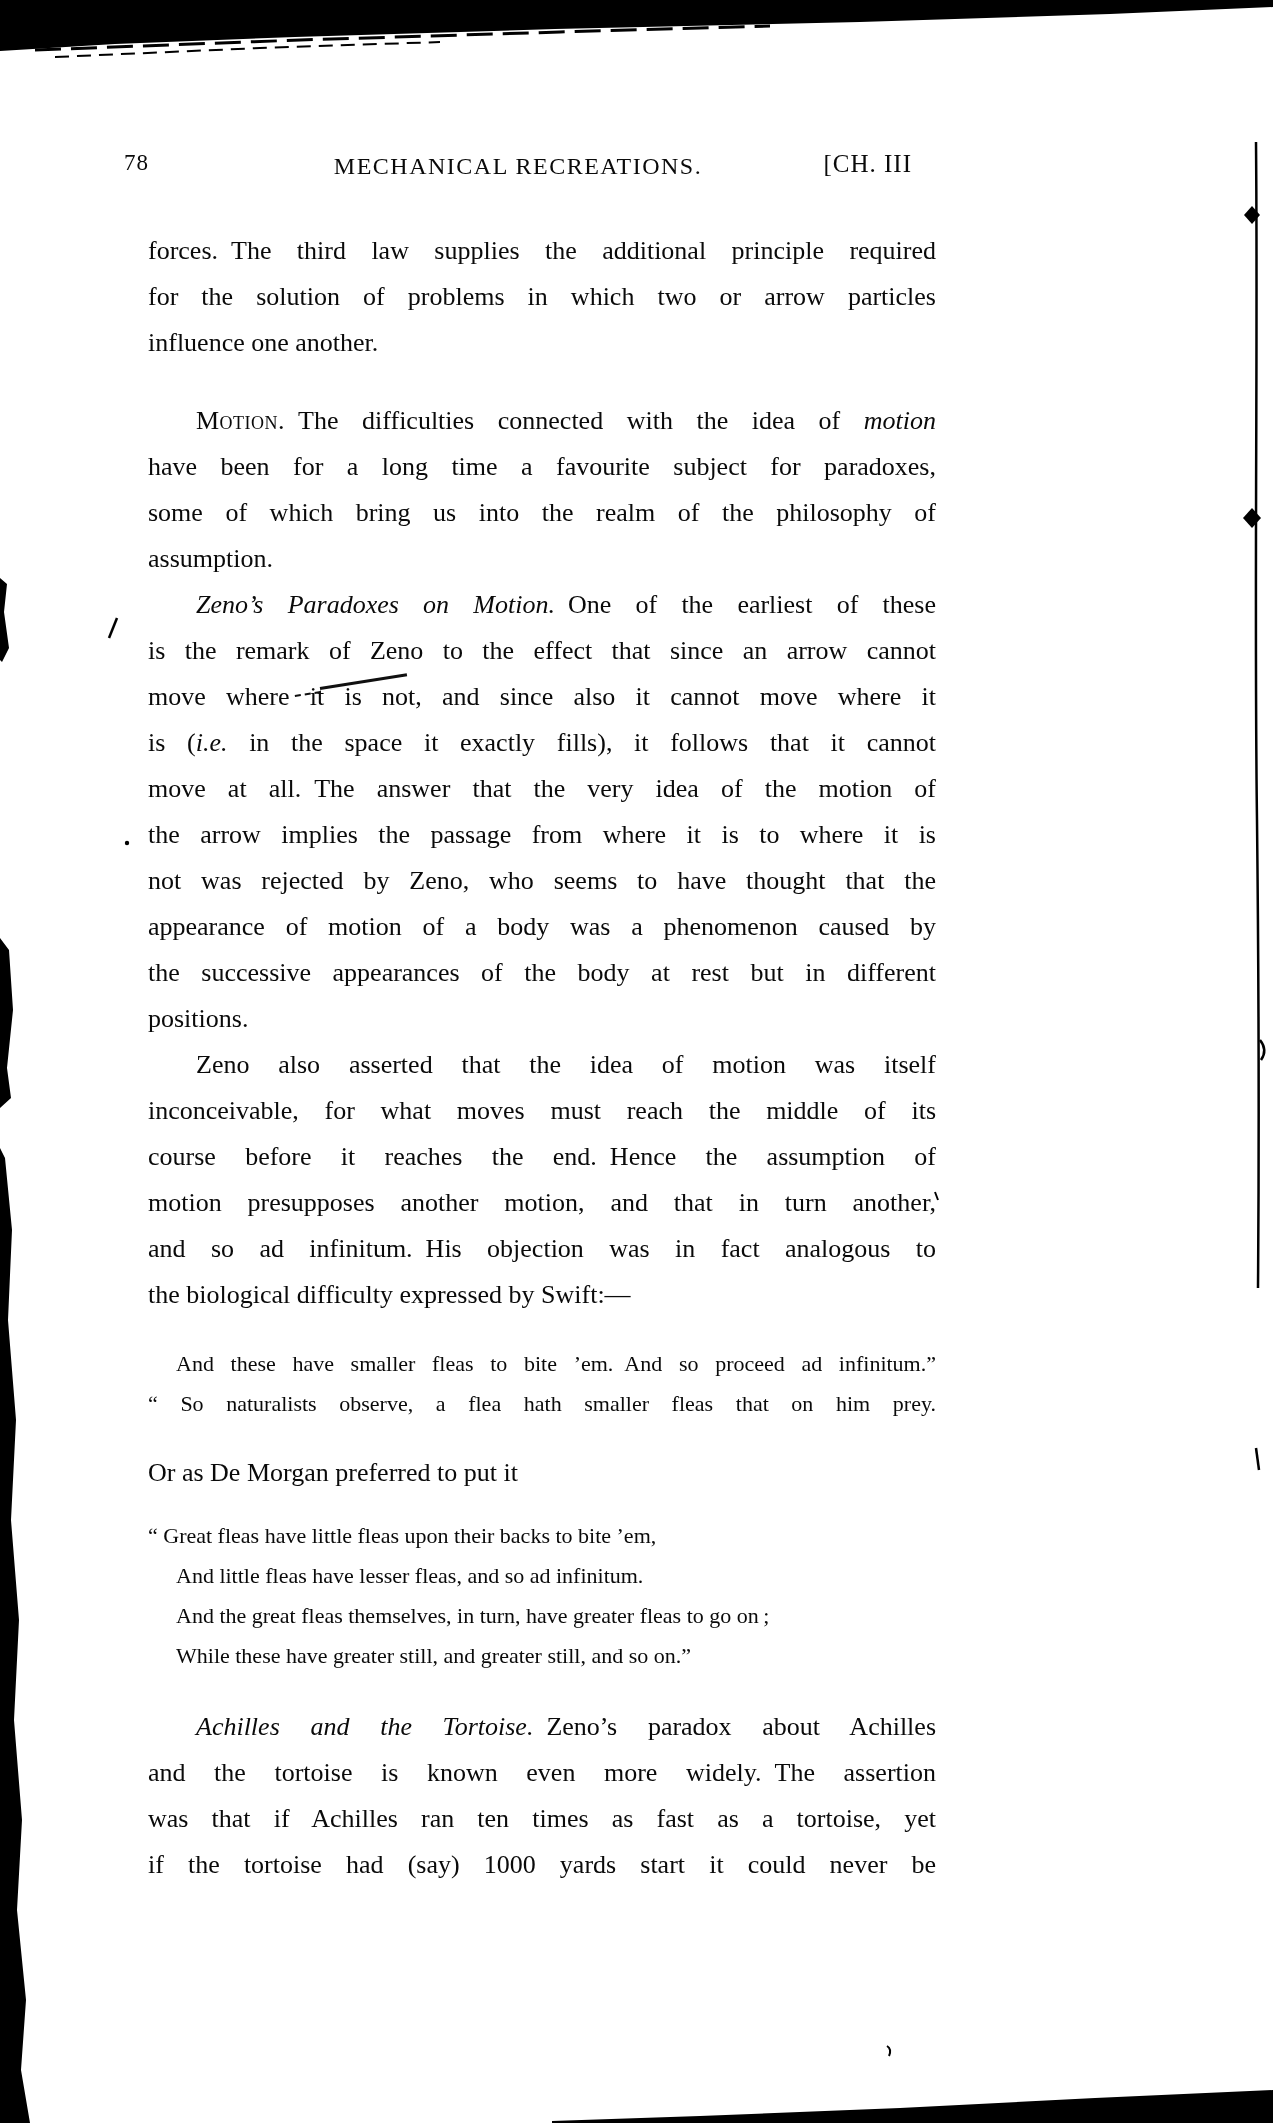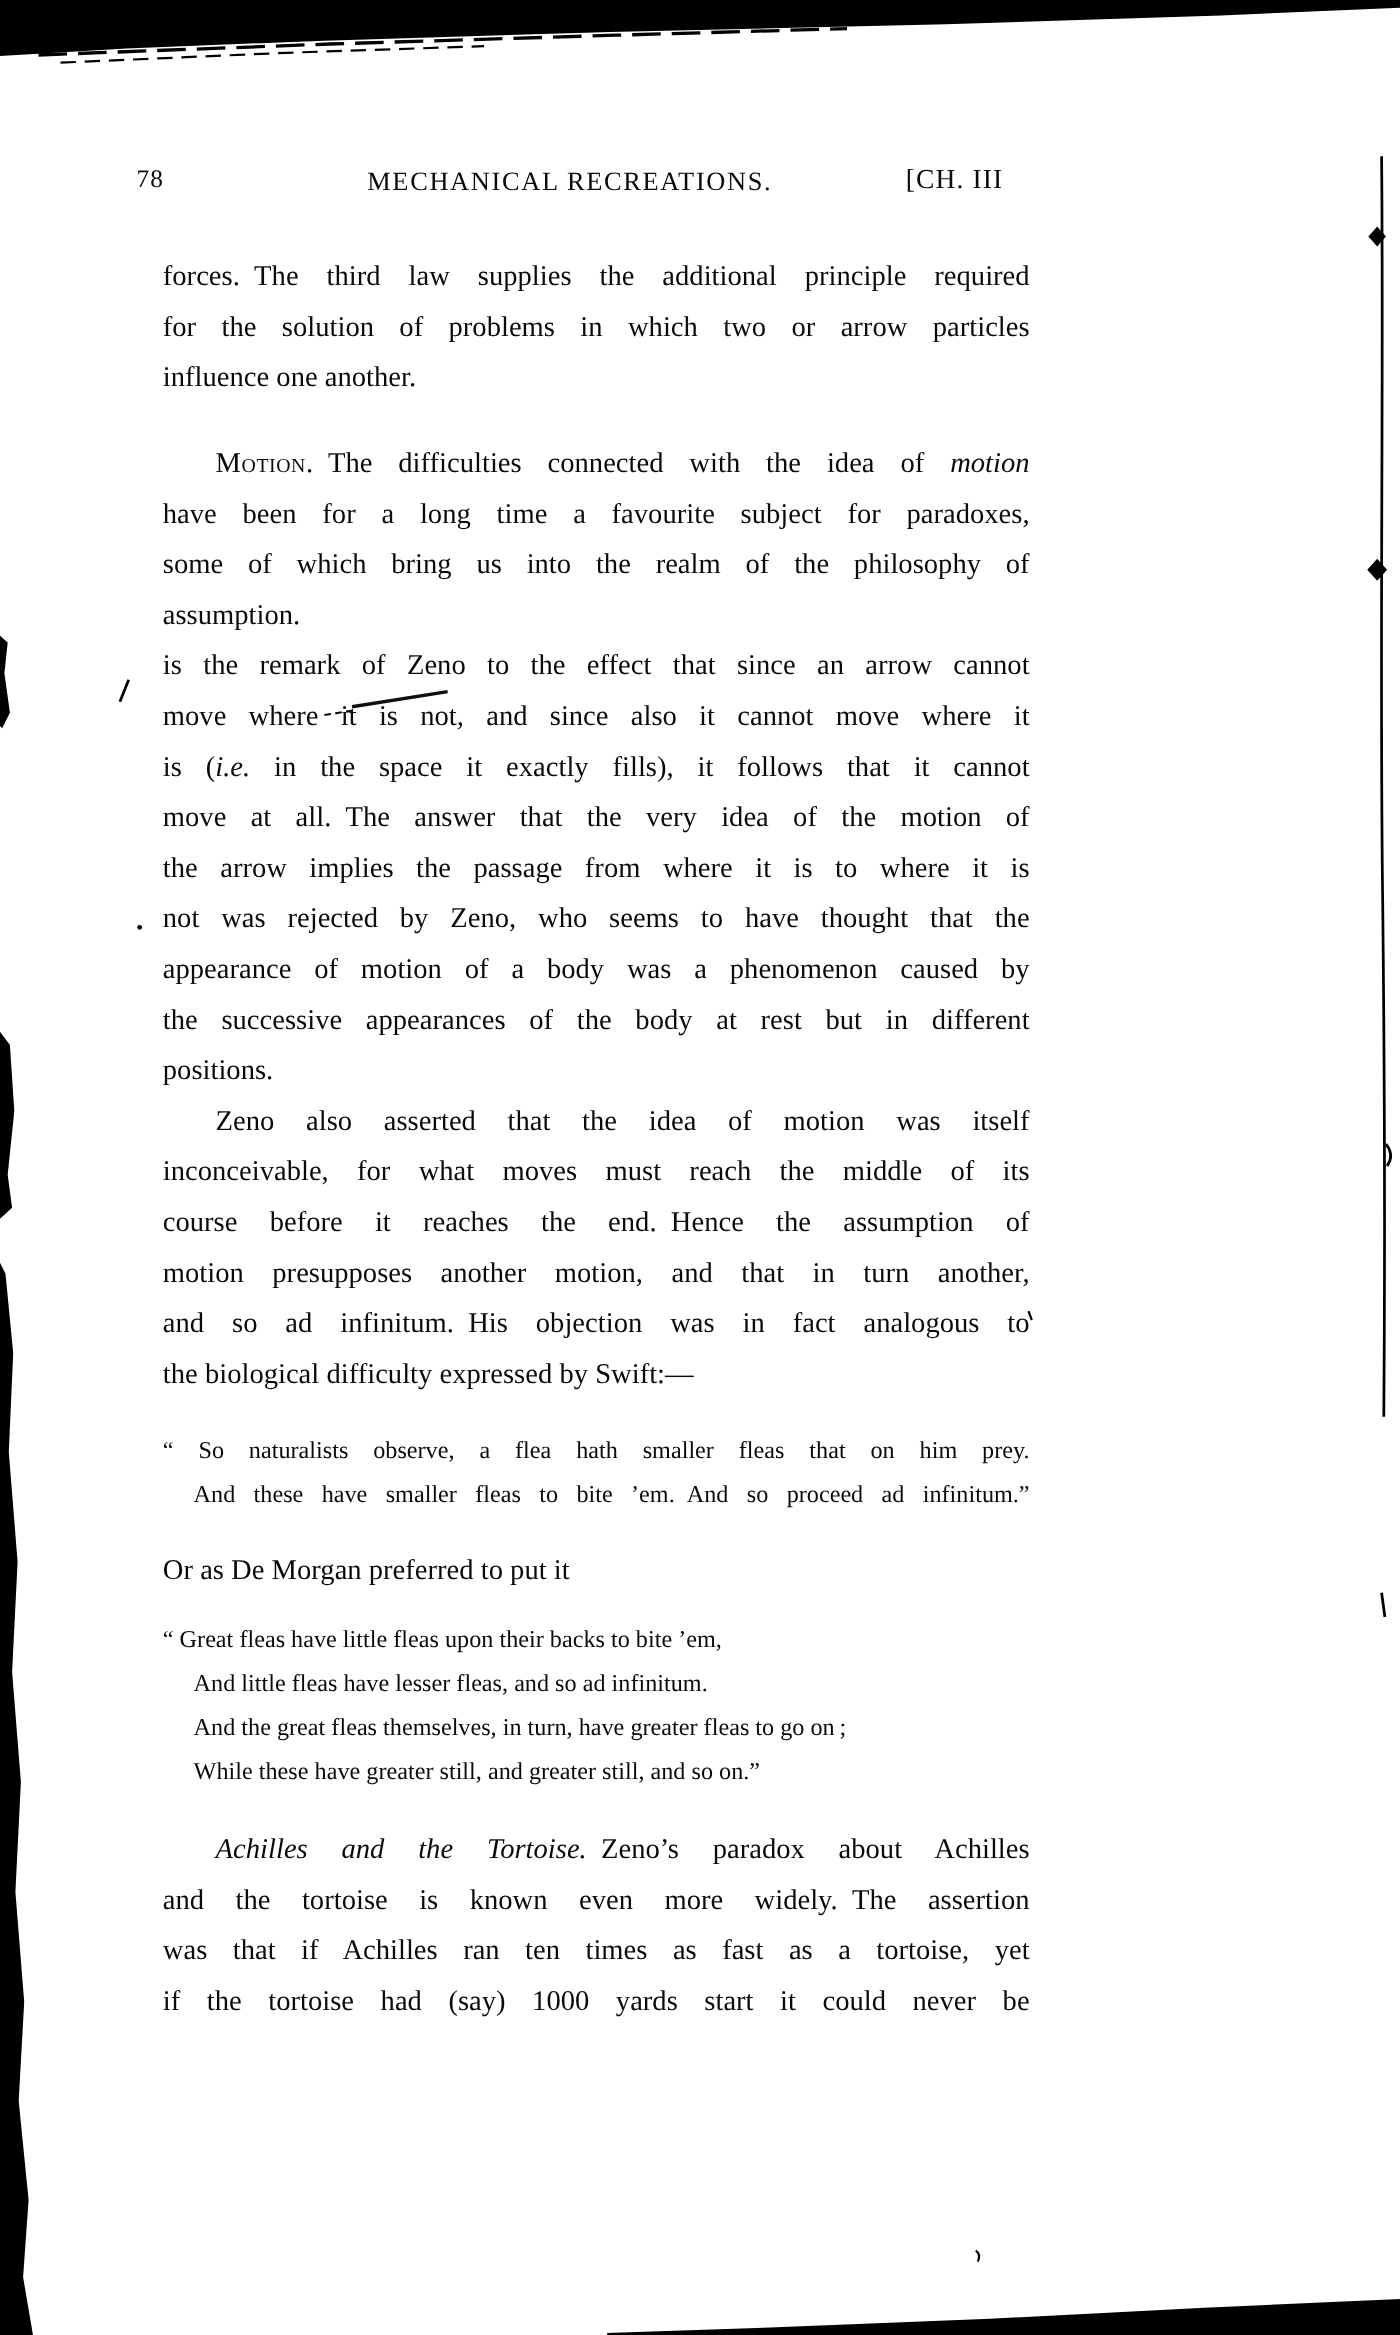--- a/index.html
+++ b/index.html
@@ -95,20 +95,21 @@
     </div>
 
     <div class="para p-motion">
       <div class="line indent"><span class="sc">Motion.</span><span> The difficulties connected with the idea of </span><span class="it">motion</span></div>
       <div class="line">have been for a long time a favourite subject for paradoxes,</div>
       <div class="line">some of which bring us into the realm of the philosophy of</div>
       <div class="line last">assumption.</div>
     </div>
 
     <div class="para">
+      <div class="line indent"><span class="it">Zeno’s Paradoxes on Motion.</span><span> One of the earliest of these</span></div>
       <div class="line">is the remark of Zeno to the effect that since an arrow cannot</div>
       <div class="line"><span>move where it is not, and since also it cannot move where it</span><span class="pencil"></span></div>
       <div class="line"><span>is (</span><span class="it">i.e.</span><span> in the space it exactly fills), it follows that it cannot</span></div>
       <div class="line">move at all. The answer that the very idea of the motion of</div>
       <div class="line">the arrow implies the passage from where it is to where it is</div>
       <div class="line">not was rejected by Zeno, who seems to have thought that the</div>
       <div class="line">appearance of motion of a body was a phenomenon caused by</div>
       <div class="line">the successive appearances of the body at rest but in different</div>
       <div class="line last">positions.</div>
     </div>
@@ -116,22 +117,22 @@
     <div class="para">
       <div class="line indent">Zeno also asserted that the idea of motion was itself</div>
       <div class="line">inconceivable, for what moves must reach the middle of its</div>
       <div class="line">course before it reaches the end. Hence the assumption of</div>
       <div class="line">motion presupposes another motion, and that in turn another,</div>
       <div class="line">and so ad infinitum. His objection was in fact analogous to</div>
       <div class="line last">the biological difficulty expressed by Swift:—</div>
     </div>
 
     <div class="quote quote1">
+      <div class="vline vjust vindent">And these have smaller fleas to bite ’em. And so proceed ad infinitum.”</div>
       <div class="vline vjust">“ So naturalists observe, a flea hath smaller fleas that on him prey.</div>
-      <div class="vline vjust vindent">And these have smaller fleas to bite ’em. And so proceed ad infinitum.”</div>
     </div>
 
     <div class="midline">Or as De Morgan preferred to put it</div>
 
     <div class="quote quote2">
       <div class="vline">“ Great fleas have little fleas upon their backs to bite ’em,</div>
       <div class="vline vindent">And little fleas have lesser fleas, and so ad infinitum.</div>
       <div class="vline vindent">And the great fleas themselves, in turn, have greater fleas to go on ;</div>
       <div class="vline vindent">While these have greater still, and greater still, and so on.”</div>
     </div>

